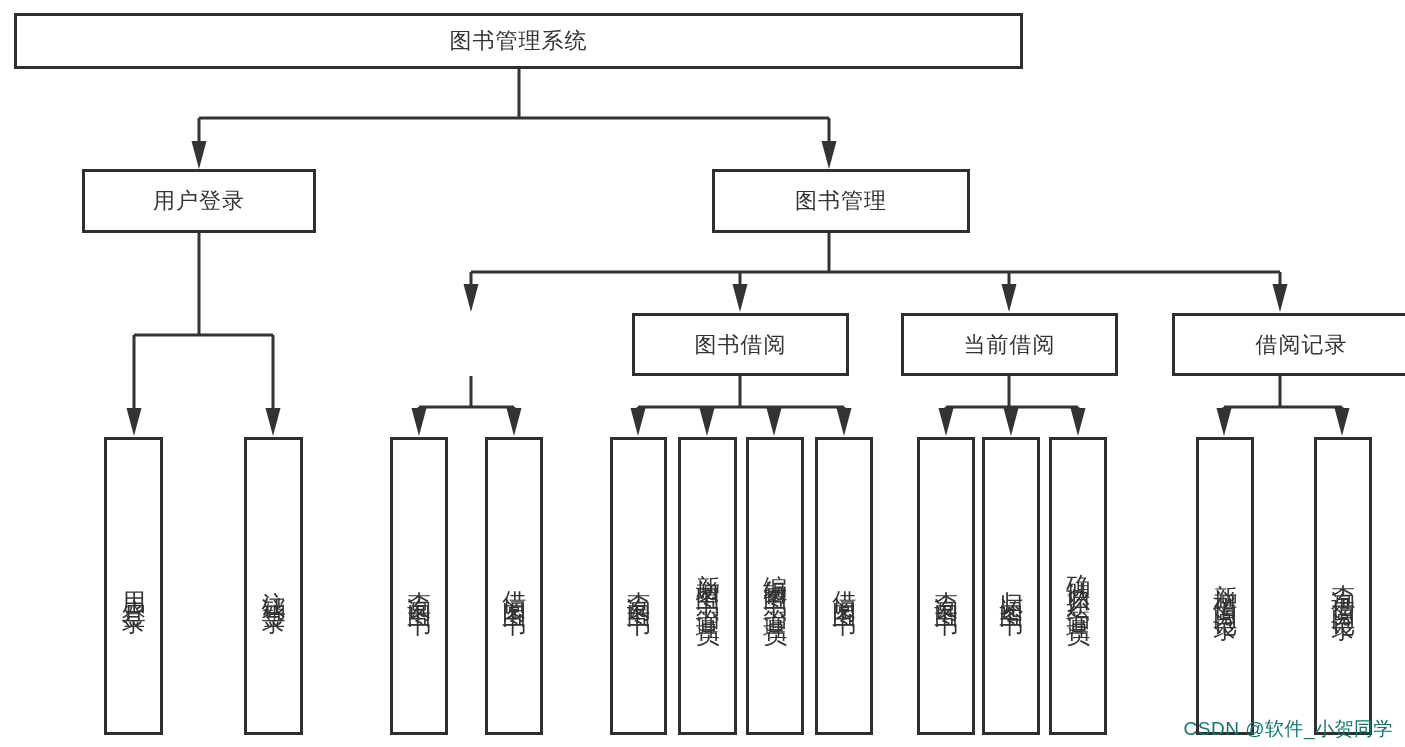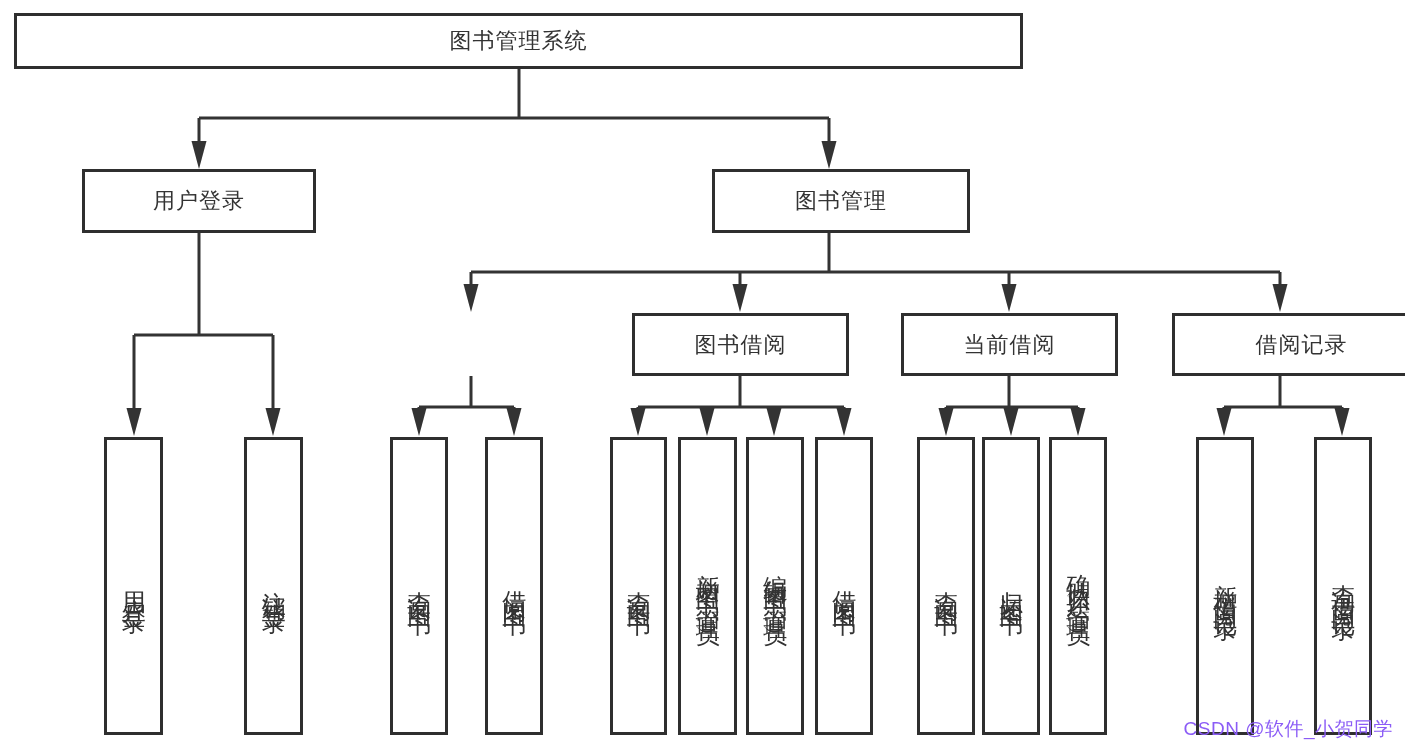--- a/index.html
+++ b/index.html
@@ -64,21 +64,21 @@
   .n-l9  { left: 917px;  width: 58px; }
   .n-l10 { left: 982px;  width: 58px; }
   .n-l11 { left: 1049px; width: 58px; }
   .n-l12 { left: 1196px; width: 58px; }
   .n-l13 { left: 1314px; width: 58px; }
   .watermark {
     position: absolute;
     right: 12px;
     top: 716px;
     font-size: 19px;
-    color: #8b5cf6;
+    color: #0f766e;
     letter-spacing: 0.5px;
     white-space: nowrap;
     z-index: 5;
   }
 </style>
 </head>
 <body>
 
 <div class="canvas">
 

